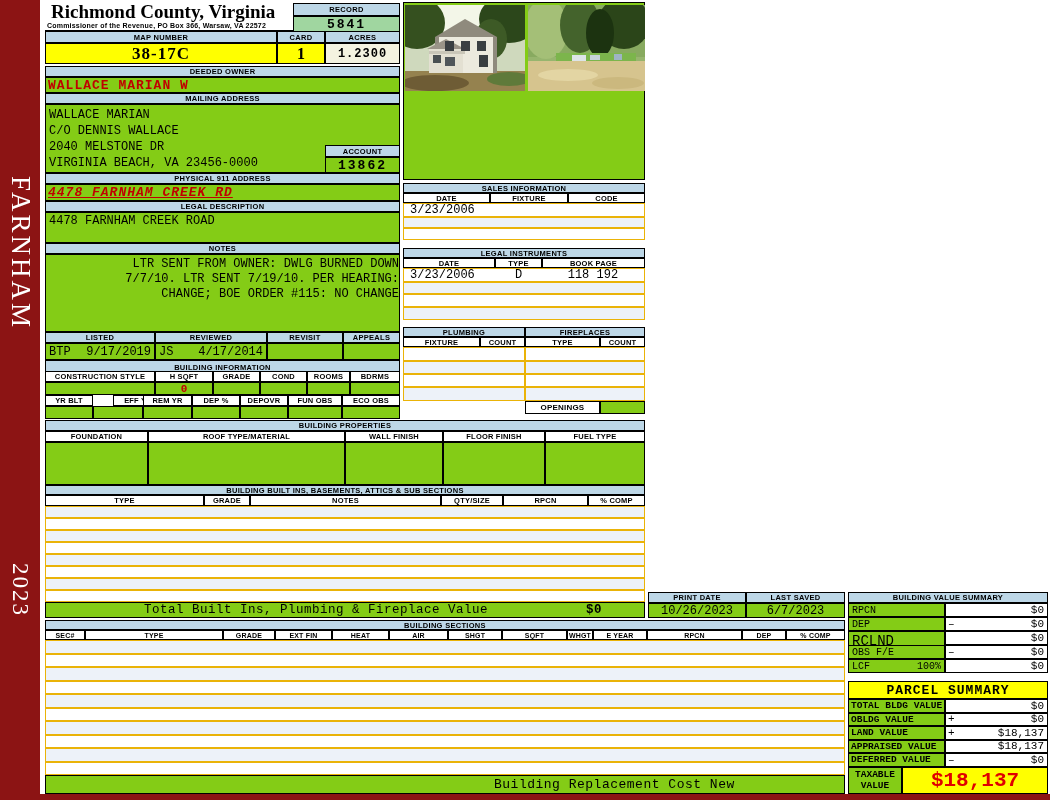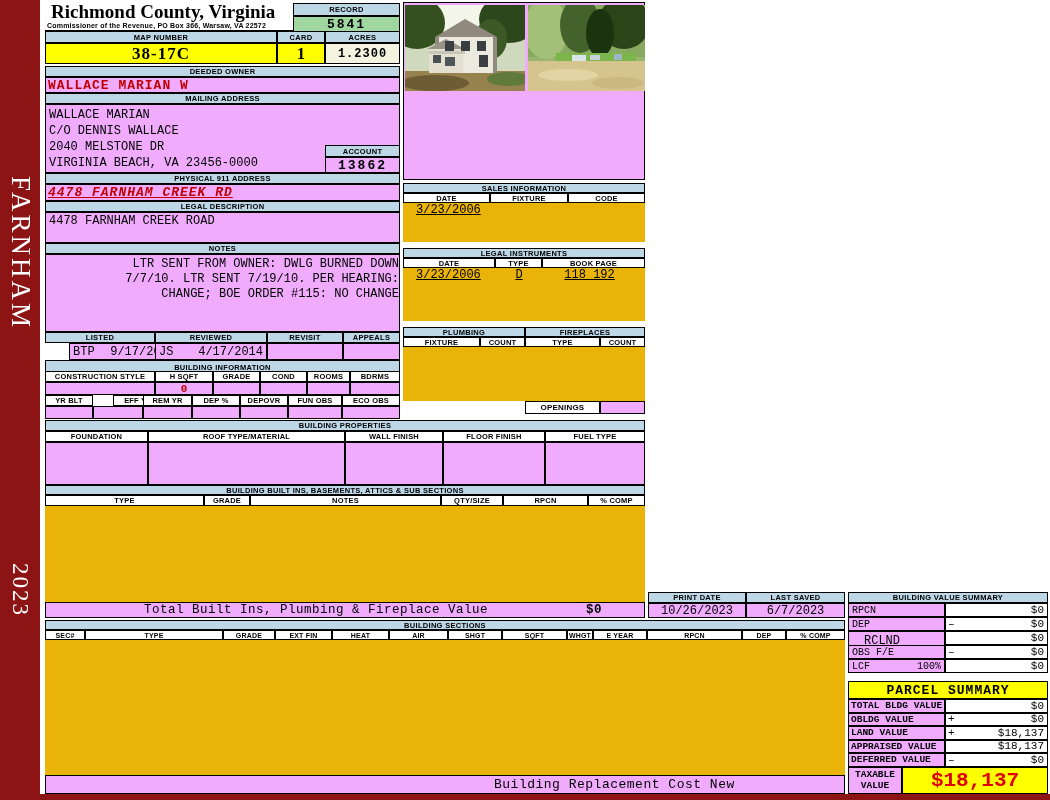--- a/index.html
+++ b/index.html
@@ -7,23 +7,23 @@
         font-family:"Liberation Sans",sans-serif;}
   .abs{position:absolute;box-sizing:border-box;}
   
   .band{position:absolute;box-sizing:border-box;background:#bdd7e7;border:1px solid #000;
         font:bold 7.5px "Liberation Sans",sans-serif;letter-spacing:.3px;
         display:flex;align-items:center;justify-content:center;color:#000;}
   
   .hcell{position:absolute;box-sizing:border-box;background:#fff;border:1px solid #000;
          font:bold 7.5px "Liberation Sans",sans-serif;letter-spacing:.2px;
          display:flex;align-items:center;justify-content:center;color:#000;overflow:hidden;}
-  .box{position:absolute;box-sizing:border-box;background:#f0abfc;border:1px solid #000;}
+  .box{position:absolute;box-sizing:border-box;background:#84cc16;border:1px solid #000;}
   .mono{font-family:"Liberation Mono","DejaVu Sans Mono",monospace;}
-  .trow{position:absolute;box-sizing:border-box;background:#fff;border:7px solid #eab308;text-decoration:underline;}
+  .trow{position:absolute;box-sizing:border-box;background:#fff;border:1px solid #eab308;}
   .trow.alt{background:#edf2f9;}
   .redtxt{color:#c00000;font-weight:bold;}
   .flexlr{display:flex;align-items:center;justify-content:space-between;}
   .cellval{display:flex;align-items:center;}
   #sidebar{position:absolute;left:0;top:0;width:40px;height:800px;background:#8c1414;}
   .vtext{position:absolute;writing-mode:vertical-rl;color:#fff;
          font-family:"Liberation Serif",serif;left:50%;transform:translateX(-50%);}
   #bottom-strip{position:absolute;left:0;top:794px;width:1050px;height:6px;background:#8c1414;}
   .valuecell{position:absolute;box-sizing:border-box;border:1px solid #000;background:#fff;
              font:11px "Liberation Mono","DejaVu Sans Mono",monospace;
@@ -88,21 +88,21 @@
   <div class="box mono" style="left:45px;top:254px;width:355px;height:78px;font-size:12px;line-height:15px;padding:2px 0 0 6px;text-align:right;">
     <div>LTR SENT FROM OWNER: DWLG BURNED DOWN</div>
     <div>7/7/10. LTR SENT 7/19/10. PER HEARING:</div>
     <div>CHANGE; BOE ORDER #115: NO CHANGE</div>
   </div>
 
   <div class="band" style="left:45px;top:332px;width:110px;height:11px;">LISTED</div>
   <div class="band" style="left:155px;top:332px;width:112px;height:11px;">REVIEWED</div>
   <div class="band" style="left:267px;top:332px;width:76px;height:11px;">REVISIT</div>
   <div class="band" style="left:343px;top:332px;width:57px;height:11px;">APPEALS</div>
-  <div class="box mono flexlr" style="left:45px;top:343px;width:110px;height:17px;font-size:12px;padding:0 3px;margin-left:24px;">
+  <div class="box mono flexlr" style="left:45px;top:343px;width:110px;height:17px;font-size:12px;padding:0 3px;">
     <span>BTP</span>
     <span>9/17/2019</span>
   </div>
   <div class="box mono flexlr" style="left:155px;top:343px;width:112px;height:17px;font-size:12px;padding:0 3px;">
     <span>JS</span>
     <span>4/17/2014</span>
   </div>
   <div class="box" style="left:267px;top:343px;width:76px;height:17px;"></div>
   <div class="box" style="left:343px;top:343px;width:57px;height:17px;"></div>
 
@@ -292,21 +292,21 @@
     <span class="amt">$0</span>
   </div>
   <div class="box mono flexlr" style="left:848px;top:617px;width:97px;height:14px;font-size:10px;padding:0 3px;">
     <span>DEP</span>
     <span></span>
   </div>
   <div class="valuecell" style="left:945px;top:617px;width:103px;height:14px;">
     <span class="op">–</span>
     <span class="amt">$0</span>
   </div>
-  <div class="box mono flexlr" style="left:848px;top:631px;width:97px;height:20px;font-size:12px;padding:0 15px;">
+  <div class="box mono flexlr" style="left:848px;top:631px;width:97px;height:20px;font-size:14px;padding:0 3px;">
     <span>RCLND</span>
     <span></span>
   </div>
   <div class="valuecell" style="left:945px;top:631px;width:103px;height:14px;">
     <span class="op"></span>
     <span class="amt">$0</span>
   </div>
   <div class="box mono flexlr" style="left:848px;top:645px;width:97px;height:14px;font-size:10px;padding:0 3px;">
     <span>OBS F/E</span>
     <span></span>

